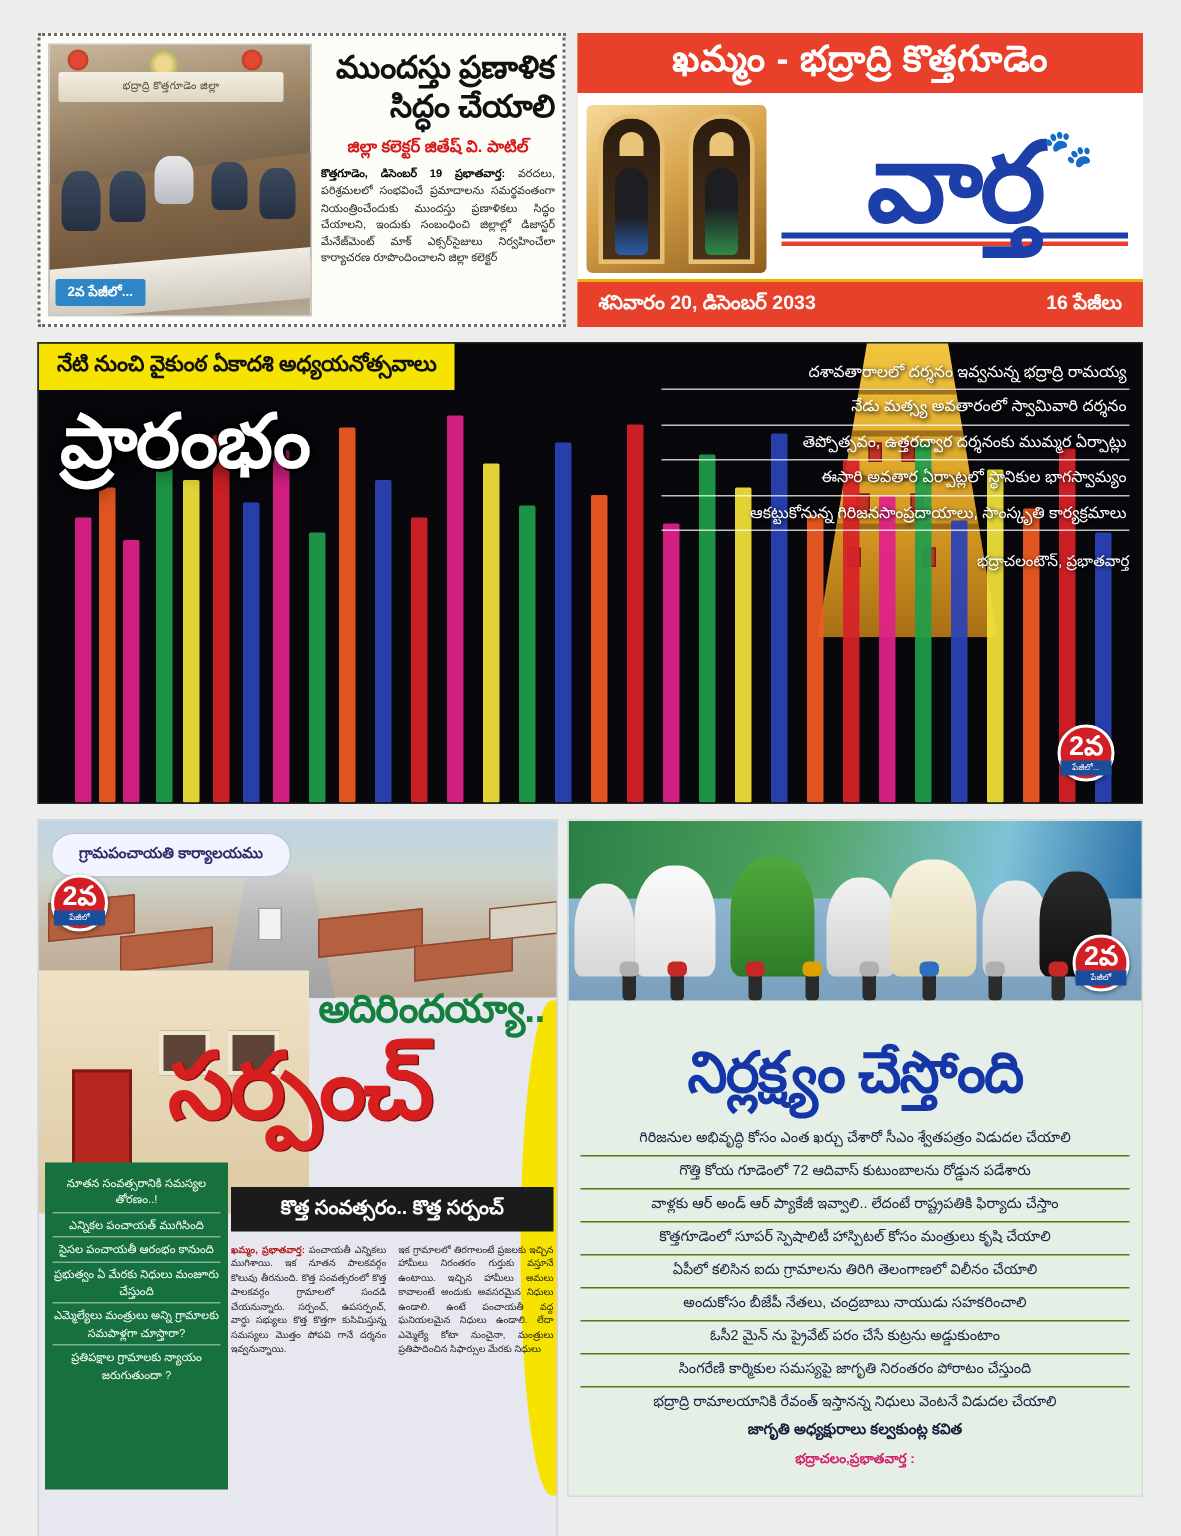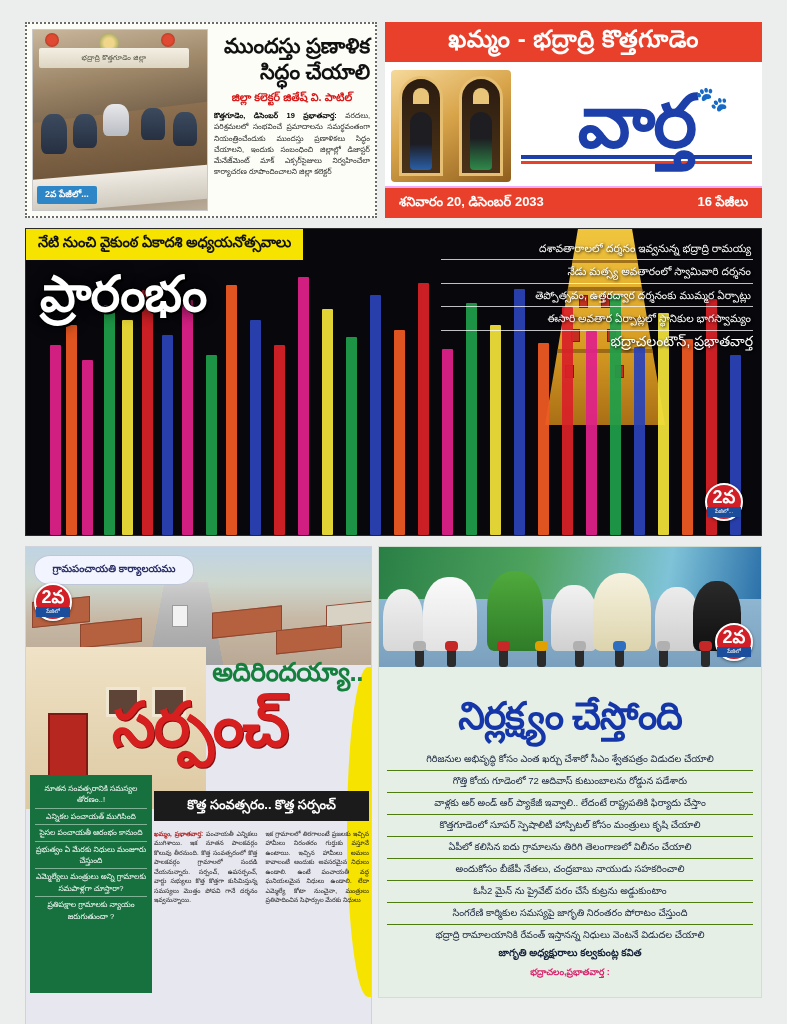--- a/index.html
+++ b/index.html
@@ -55,21 +55,21 @@
   .lead-sub {
     font-size:11px; font-weight:bold; color:#d61a1a; text-align:center;
     margin-top:7px; margin-bottom:4px;
   }
   .lead-body {
     font-size:7.4px; color:#262626; line-height:1.52; text-align:justify;
   }
   .lead-body .dateline { font-weight:bold; color:#000; }
 
   
-  .masthead { width:377px; height:196px; position:relative; background:#f0abfc; }
+  .masthead { width:377px; height:196px; position:relative; background:#eab308; }
   .mh-top {
     height:40px; background:#e8402a; color:#fff; display:flex; align-items:center;
     justify-content:center; font-size:24px; font-weight:bold; letter-spacing:.5px;
   }
   .mh-mid { height:124px; display:flex; align-items:center; background:#fff; position:relative; padding:4px 0 0 6px; }
   .deity {
     width:120px; height:112px; border-radius:4px; position:relative; overflow:hidden;
     background:linear-gradient(150deg,#f6d99a,#d8a44a 45%,#8e5d1d);
   }
   .deity .arch {
@@ -131,21 +131,21 @@
   }
   .bullets {
     position:absolute; right:8px; top:8px; width:312px; z-index:6; text-align:right;
   }
   .bullets .b {
     color:#fff; font-size:10.6px; line-height:1.55; padding:3px 2px;
     border-bottom:1px solid rgba(255,255,255,.75); text-shadow:1px 1px 3px #000;
   }
   .bullets .b:last-of-type { border-bottom:none; }
   .bullets .byline {
-    color:#fff; font-size:14px; margin-top:2px; text-shadow:1px 1px 3px #000;
+    color:#fff; font-size:10px; margin-top:14px; text-shadow:1px 1px 3px #000;
   }
   .badge-round {
     position:absolute; width:38px; height:38px; border-radius:50%;
     background:#d21f27; border:2px solid #fff; z-index:8;
     display:flex; flex-direction:column; align-items:center; justify-content:center;
     box-shadow:0 1px 3px rgba(0,0,0,.5);
   }
   .badge-round .n { font-size:18px; font-weight:bold; color:#fff; line-height:1; }
   .badge-round .p {
     font-size:5.5px; color:#fff; background:#1a4e9c; width:100%; text-align:center;
@@ -354,20 +354,21 @@
     </div>
 
     <div class="yellow-banner">నేటి నుంచి వైకుంఠ ఏకాదశి అధ్యయనోత్సవాలు</div>
     <div class="prarambham">ప్రారంభం</div>
 
     <div class="bullets">
       <div class="b">దశావతారాలలో దర్శనం ఇవ్వనున్న భద్రాద్రి రామయ్య</div>
       <div class="b">నేడు మత్స్య అవతారంలో స్వామివారి దర్శనం</div>
       <div class="b">తెప్పోత్సవం, ఉత్తరద్వార దర్శనంకు ముమ్మర ఏర్పాట్లు</div>
       <div class="b">ఈసారి అవతార ఏర్పాట్లలో స్థానికుల భాగస్వామ్యం</div>
+      <div class="b">ఆకట్టుకోనున్న గిరిజనసాంప్రదాయాలు, సాంస్కృతి కార్యక్రమాలు</div>
       <div class="byline">భద్రాచలంటౌన్, ప్రభాతవార్త</div>
     </div>
 
     <div class="badge-round" style="right:18px;bottom:14px;">
       <span class="n">2వ</span>
       <span class="p">పేజీలో...</span>
     </div>
   </div>
 
   <div class="sarpanch">

